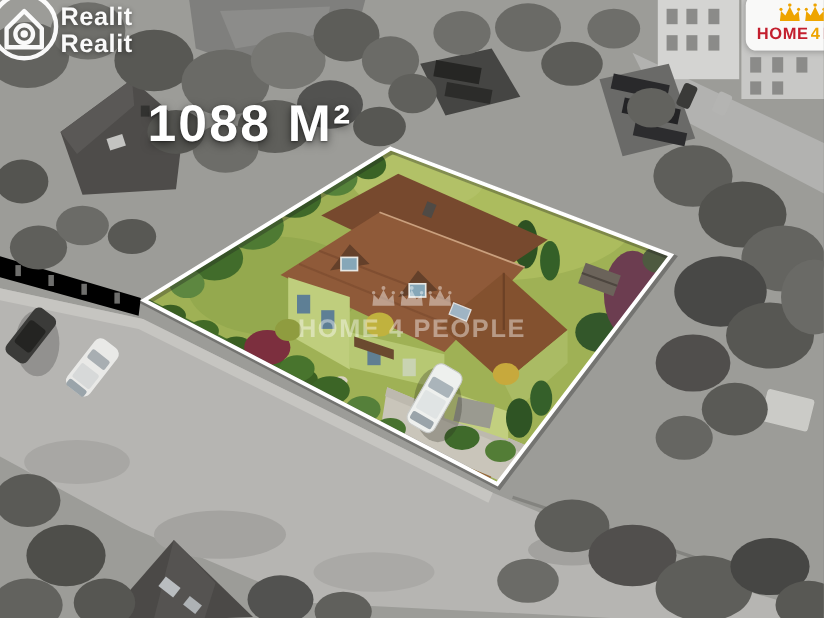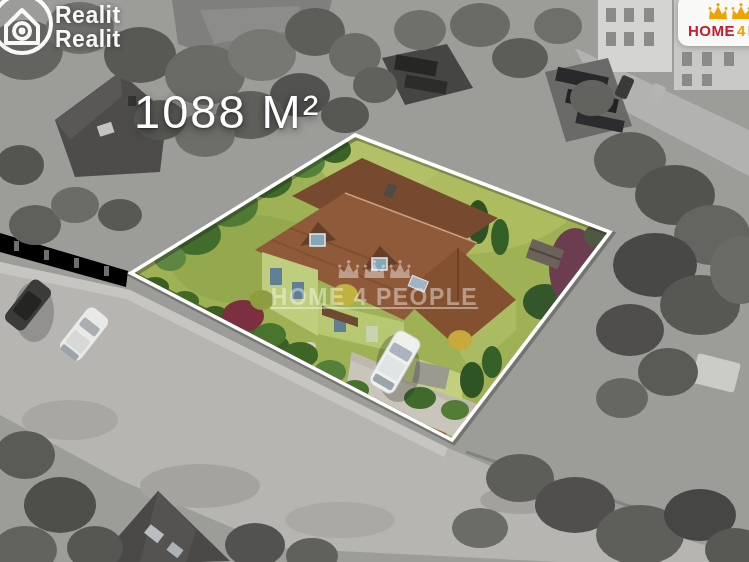--- a/index.html
+++ b/index.html
@@ -10,21 +10,21 @@
   }
   .shot svg.scene { position:absolute; left:0; top:0; }
 
   
   .boundary { fill:none; stroke:var(--boundary-white,#fff); stroke-width:3.6px; stroke-linejoin:miter; }
   .boundary-shadow { fill:none; stroke:rgba(30,30,30,.32); stroke-width:6px; }
 
   
   .area-label {
     position:absolute; left:134px; top:84px;
-    font-size:47px; font-weight:normal; letter-spacing:2px;
+    font-size:47px; font-weight:bold; letter-spacing:2px;
     color:var(--overlay-white,#fff);
     text-shadow:0 3px 9px rgba(0,0,0,.55), 0 1px 2px rgba(0,0,0,.4);
     white-space:nowrap;
   }
 
   
   .agency-logo { position:absolute; left:0; top:0; width:170px; height:84px; }
   .agency-logo .mark { position:absolute; left:-11px; top:-9px; }
   .agency-logo .name {
     position:absolute; left:55px; top:3px;
@@ -42,21 +42,21 @@
   .partner-card .wordline {
     margin-top:2px; white-space:nowrap;
     font-size:15px; font-weight:bold; letter-spacing:.5px;
   }
   .word-home, .word-people { color:var(--brand-red,#c31f2e);margin-top:44px; }
   .word-4 { color:var(--brand-gold,#eea400); padding:0 2px; }
 
   
   .watermark {
     position:absolute; left:50%; top:260px; transform:translateX(-50%);
-    text-align:center; opacity:.42; color:#fff; pointer-events:none;text-decoration:underline;
+    text-align:center; opacity:.42; color:#fff; pointer-events:none;
   }
   .watermark .crowns { color:#fff; display:inline-block; }
   .watermark .wm-text {
     margin-top:1px; font-size:23px; font-weight:bold; letter-spacing:1.5px; white-space:nowrap;
   }
 </style>
 </head>
 <body>
 
 <div class="shot">

